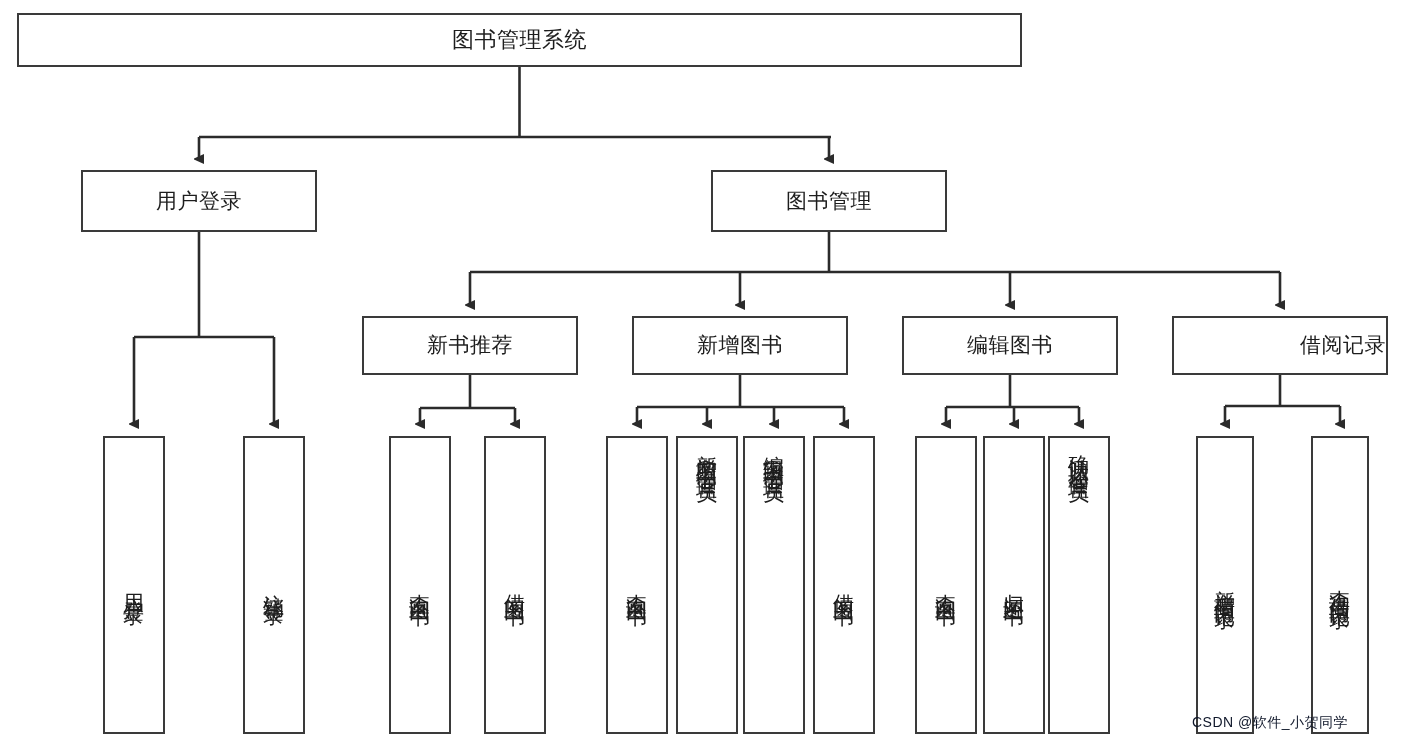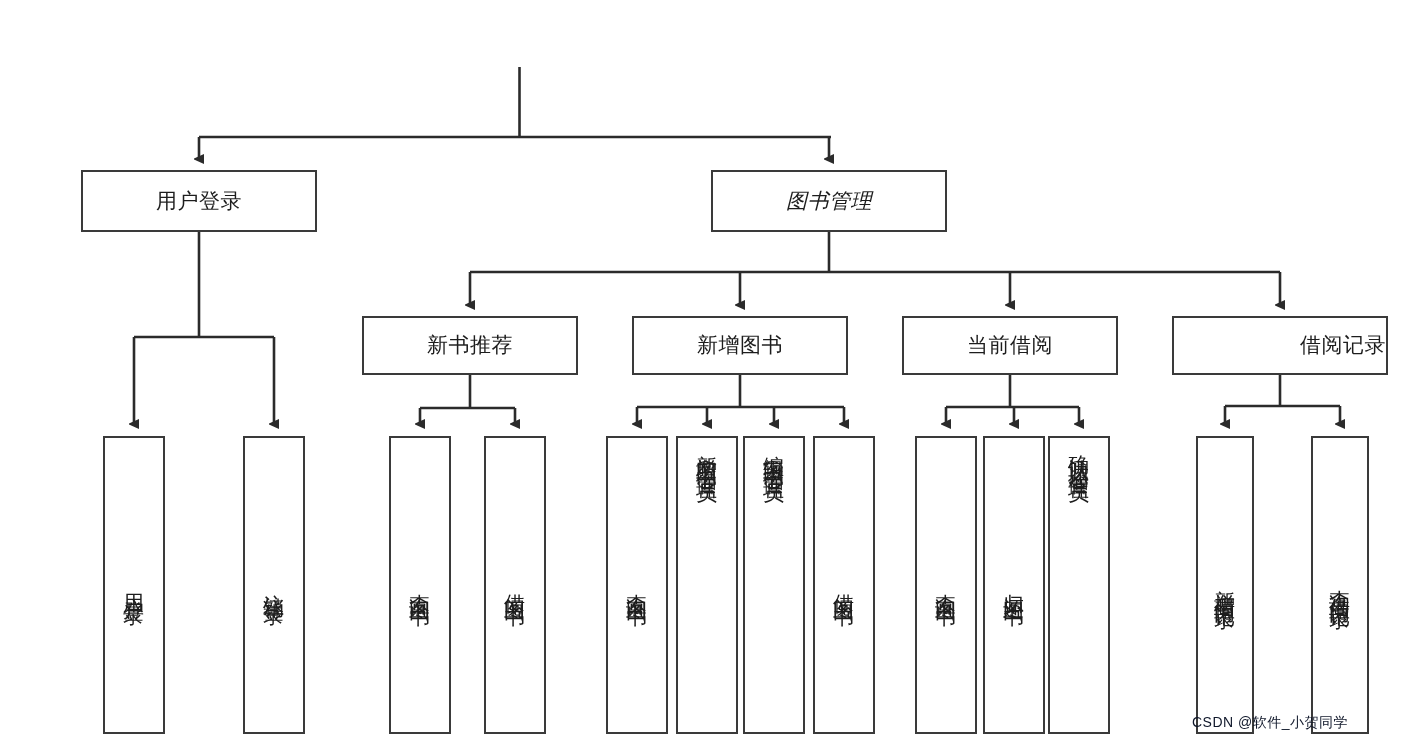--- a/index.html
+++ b/index.html
@@ -121,36 +121,39 @@
       <path d="M1014,407 L1014,424" marker-end="url(#arrow)"></path>
       <path d="M1079,407 L1079,424" marker-end="url(#arrow)"></path>
 
       <path d="M1280,375 L1280,406"></path>
       <path d="M1225,406 L1340,406"></path>
       <path d="M1225,406 L1225,424" marker-end="url(#arrow)"></path>
       <path d="M1340,406 L1340,424" marker-end="url(#arrow)"></path>
     </g>
   </svg>
 
+  <div class="node root" style="left:17px; top:13px; width:1005px; height:54px;">
+    <span class="node-label">图书管理系统</span>
+  </div>
 
   <div class="node branch" style="left:81px; top:170px; width:236px; height:62px;">
     <span class="node-label">用户登录</span>
   </div>
-  <div class="node branch" style="left:711px; top:170px; width:236px; height:62px;font-style:italic;">
+  <div class="node branch" style="left:711px; top:170px; width:236px; height:62px;">
     <span class="node-label">图书管理</span>
   </div>
 
   <div class="node branch" style="left:362px; top:316px; width:216px; height:59px;align-items:center;">
     <span class="node-label">新书推荐</span>
   </div>
   <div class="node branch" style="left:632px; top:316px; width:216px; height:59px;">
     <span class="node-label">新增图书</span>
   </div>
   <div class="node branch" style="left:902px; top:316px; width:216px; height:59px;">
-    <span class="node-label">当前借阅</span>
+    <span class="node-label">编辑图书</span>
   </div>
   <div class="node branch" style="left:1172px; top:316px; width:216px; height:59px;justify-content:flex-end;">
     <span class="node-label">借阅记录</span>
   </div>
 
   <div class="node leaf center-v" style="left:103px; top:436px; width:62px; height:298px;">
     <span class="node-label">用户登录</span>
   </div>
   <div class="node leaf center-v" style="left:243px; top:436px; width:62px; height:298px;">
     <span class="node-label">注销登录</span>

